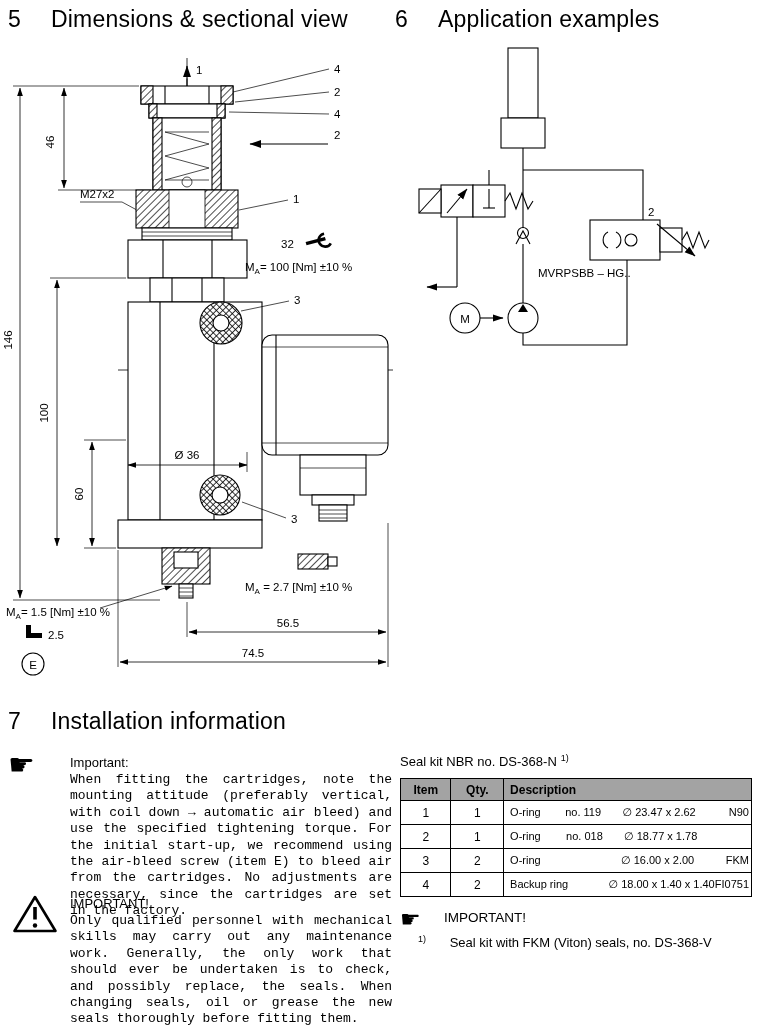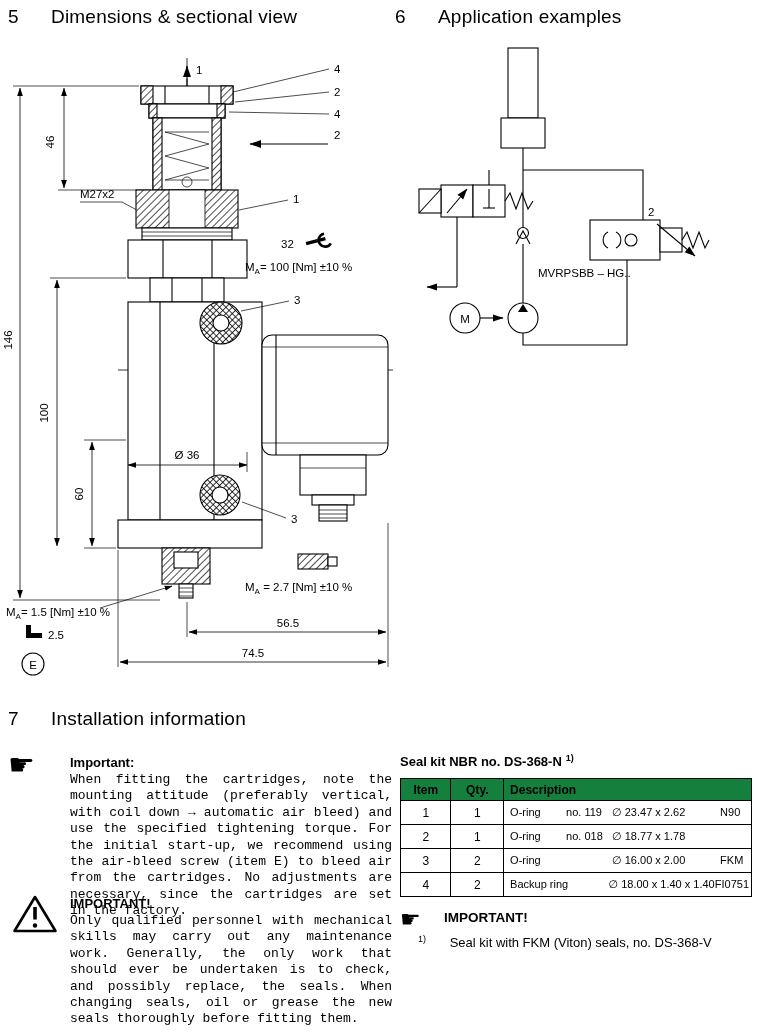--- a/index.html
+++ b/index.html
@@ -2,41 +2,41 @@
 <html><head>
 <meta charset="utf-8">
 <style>
   * { margin:0; padding:0; box-sizing:border-box; }
   html,body { background:#fff; }
   body {
     width:759px; height:1035px; position:relative;
     font-family:"Liberation Sans", sans-serif; color:#000; overflow:hidden;
   }
   .abs { position:absolute; }
-  .heading { font-size:19px; letter-spacing:0.2px; white-space:nowrap; }
+  .heading { font-size:23px; letter-spacing:0.2px; white-space:nowrap; }
   .heading .num { display:inline-block; width:43px; }
   .body-text { font-size:13px; line-height:16.4px; text-align:justify;font-family:Liberation Mono, monospace; }
-  .block-title { font-size:13px; font-weight:bold; }
+  .block-title { font-size:13px; font-weight:normal; }
   .hand-glyph { font-size:30px; line-height:1; display:inline-block; }
   .hand-glyph.small { font-size:23px; }
   .sup { font-size:9px; vertical-align:super; }
 
   
   table.sealkit { border-collapse:collapse; table-layout:fixed; width:352px; }
   table.sealkit th, table.sealkit td { border:1px solid #000; height:24px; }
   table.sealkit th {
-    background:#15803d; font-size:12px; font-weight:bold; height:22px;
+    background:#a3a3a3; font-size:12px; font-weight:bold; height:22px;
   }
   table.sealkit th.c-item { width:46px; }
   table.sealkit th.c-qty  { width:48px; }
   table.sealkit th.c-desc { width:226px; text-align:left; padding-left:6px; }
   table.sealkit td.num { text-align:center; font-size:12px; }
   table.sealkit td.desc { font-size:11px; padding-left:6px; padding-right:2px; }
   .desc-flex { display:flex; white-space:nowrap; }
-  .d-type { width:56px; } .d-no { width:46px; } .d-size { width:108px; } .d-mat { flex:1; }
+  .d-type { width:56px; } .d-no { width:46px; } .d-size { width:108px;margin-left:12px; } .d-mat { flex:1; }
 
   
   svg text { font-family:"Liberation Sans", sans-serif; font-size:11.5px; fill:#000; }
   svg .ln   { stroke:#000; stroke-width:1.1; fill:none; }
   svg .thin { stroke:#000; stroke-width:0.7; fill:none; }
   svg .dim  { stroke:#000; stroke-width:0.8; fill:none; }
   svg .cl   { stroke:#000; stroke-width:0.8; fill:none; stroke-dasharray:12 3 2.5 3; }
   svg .part     { fill:#fff; stroke:#000; stroke-width:1.1; }
   svg .hatched  { fill:url(#h1); stroke:#000; stroke-width:1.1; }
   svg .xhatched { fill:url(#h2); stroke:#000; stroke-width:1.1; }

